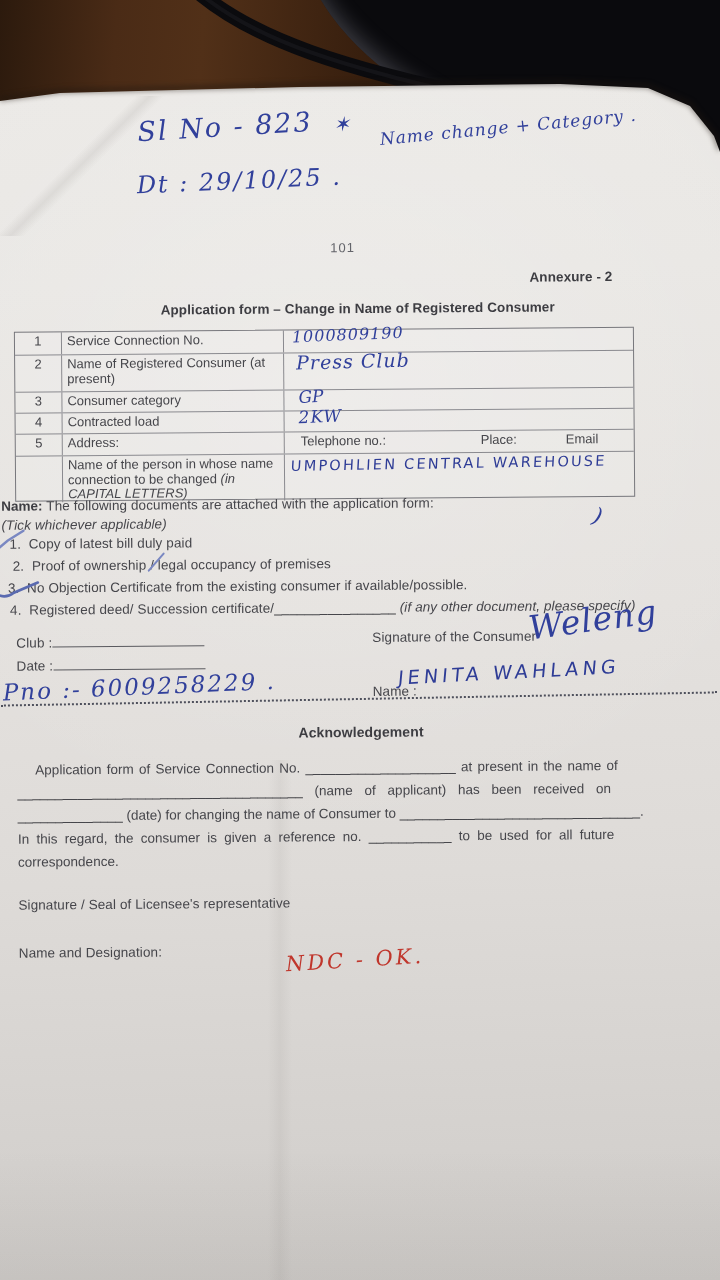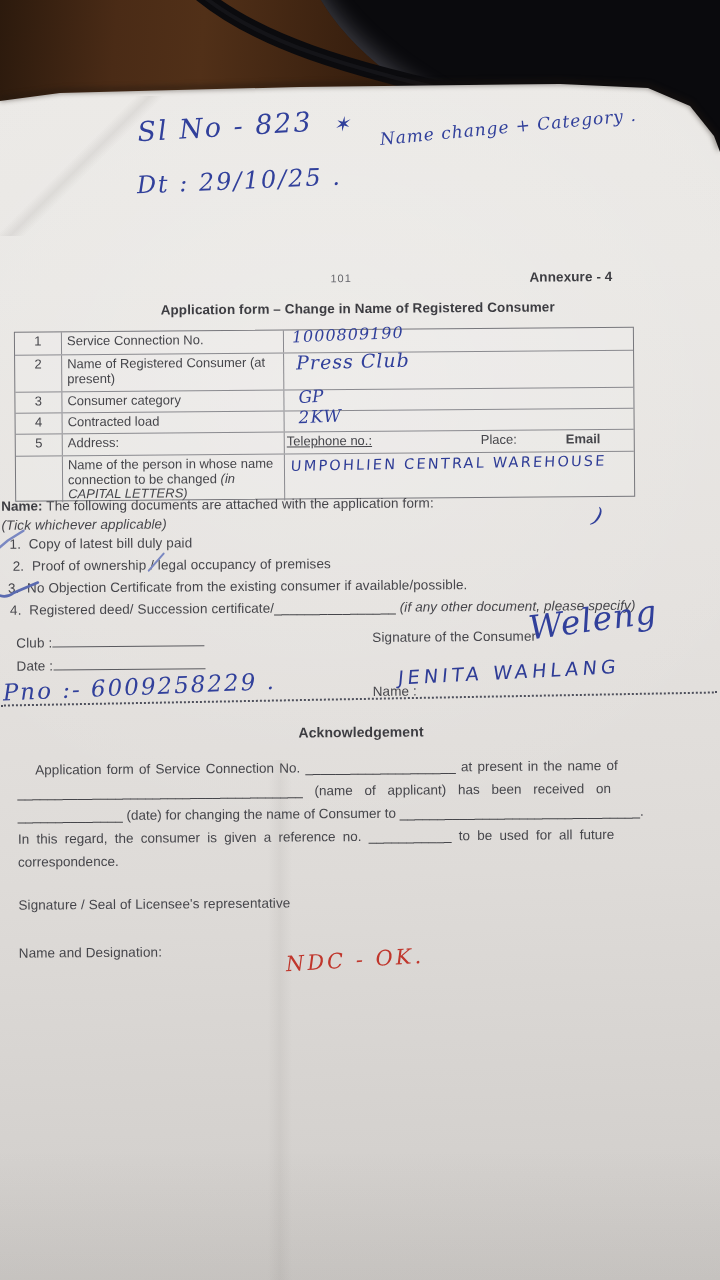--- a/index.html
+++ b/index.html
@@ -30,21 +30,21 @@
         background:linear-gradient(180deg,rgba(0,0,0,0) 0%,rgba(80,75,70,0.08) 100%);}
 
   
   .content{position:absolute;left:0;top:0;width:720px;height:1280px;
         transform:rotate(-0.45deg);transform-origin:360px 600px;
         color:#46464b;}
   .abs{position:absolute;}
   .print{font-size:13.5px;color:#46464b;letter-spacing:0.1px;}
   .bold{font-weight:bold;color:#3d3d42;}
   .italic{font-style:italic;}
-  .small-grey{font-size:11px;color:#63646a;letter-spacing:1px;margin-top:32px;}
+  .small-grey{font-size:13px;color:#63646a;letter-spacing:1px;}
   .center{width:720px;text-align:center;}
 
   
   .ctable{border:1.4px solid #77777c;background:rgba(255,255,255,0.12);}
   .trow{display:grid;grid-template-columns:46px 222px 1fr;border-top:1px solid #8a8a8f;}
   .trow:first-child{border-top:none;}
   .cell{border-left:1px solid #8a8a8f;padding:2px 0 0 5px;font-size:13px;color:#46464b;line-height:14.5px;position:relative;}
   .cell.num{border-left:none;text-align:center;padding-left:0;}
   .r5val{position:relative;}
   .r5val span{position:absolute;top:2px;}
@@ -84,21 +84,21 @@
   <div class="crease c3"></div>
 
   <div class="content">
 
     <div class="abs hw" style="left:141px;top:110px;font-size:27px;letter-spacing:2px;transform:rotate(-3deg);">Sl No - 823</div>
     <div class="abs hw" style="left:337px;top:112px;font-size:20px;transform:rotate(-4deg);">✶</div>
     <div class="abs hw" style="left:383px;top:118px;font-size:17px;letter-spacing:1px;transform:rotate(-5deg);">Name change + Category .</div>
     <div class="abs hw" style="left:140px;top:166px;font-size:24px;letter-spacing:2px;transform:rotate(-2deg);">Dt : 29/10/25 .</div>
 
     <div class="abs small-grey" style="left:333px;top:240px;">101</div>
-    <div class="abs print bold" style="left:532px;top:271px;">Annexure - 4</div>
+    <div class="abs print bold" style="left:532px;top:271px;">Annexure - 2</div>
     <div class="abs print bold center" style="left:0;top:301px;">Application form – Change in Name of Registered Consumer</div>
 
     <div class="abs ctable" style="left:16px;top:329px;width:618px;">
       <div class="trow" style="height:22px;">
         <div class="cell num">1</div>
         <div class="cell">Service Connection No.</div>
         <div class="cell">
           <span class="hw" style="position:absolute;left:8px;top:-2px;font-size:16px;letter-spacing:1px;transform:rotate(-2deg);display:inline-block;">1000809190</span>
         </div>
       </div>
@@ -120,23 +120,23 @@
         <div class="cell num">4</div>
         <div class="cell">Contracted load</div>
         <div class="cell">
           <span class="hw" style="position:absolute;left:14px;top:-2px;font-size:17px;letter-spacing:1px;transform:rotate(-2deg);display:inline-block;">2KW</span>
         </div>
       </div>
       <div class="trow" style="height:21px;">
         <div class="cell num">5</div>
         <div class="cell">Address:</div>
         <div class="cell r5val">
-          <span style="left:2px;text-decoration:underline;">Telephone no.:</span>
+          <span style="left:16px;">Telephone no.:</span>
           <span style="left:196px;">Place:</span>
-          <span style="left:281px;font-weight:bold;">Email</span>
+          <span style="left:281px;">Email</span>
         </div>
       </div>
       <div class="trow" style="height:44px;">
         <div class="cell num"></div>
         <div class="cell">
           <span>Name of the person in whose name connection to be changed</span>
           <span class="italic">(in CAPITAL LETTERS)</span>
         </div>
         <div class="cell">
           <span class="hwprint" style="position:absolute;left:6px;top:3px;font-size:14.5px;letter-spacing:2.2px;transform:skewX(-4deg) rotate(-0.5deg);display:inline-block;">UMPOHLIEN CENTRAL WAREHOUSE</span>

